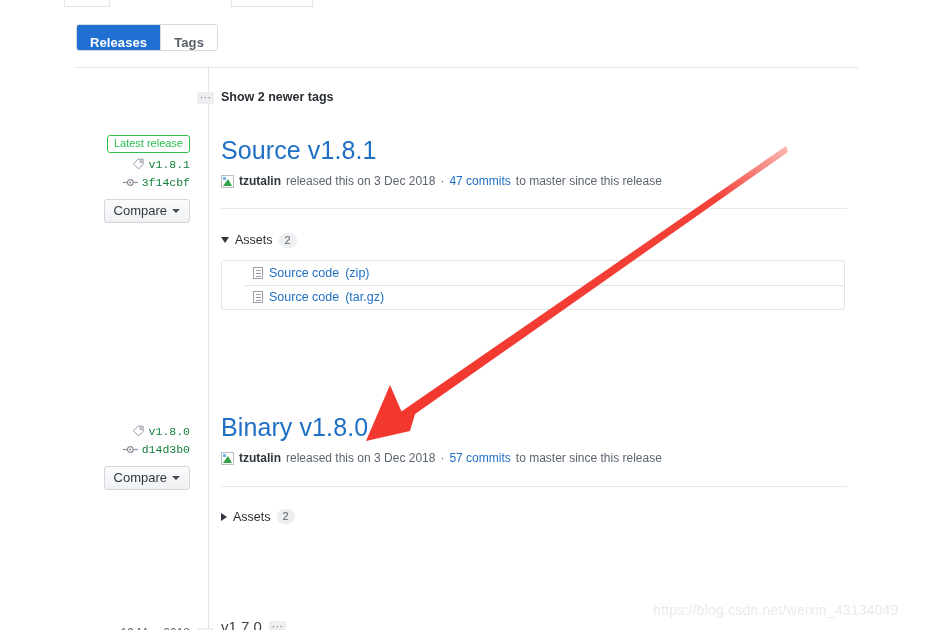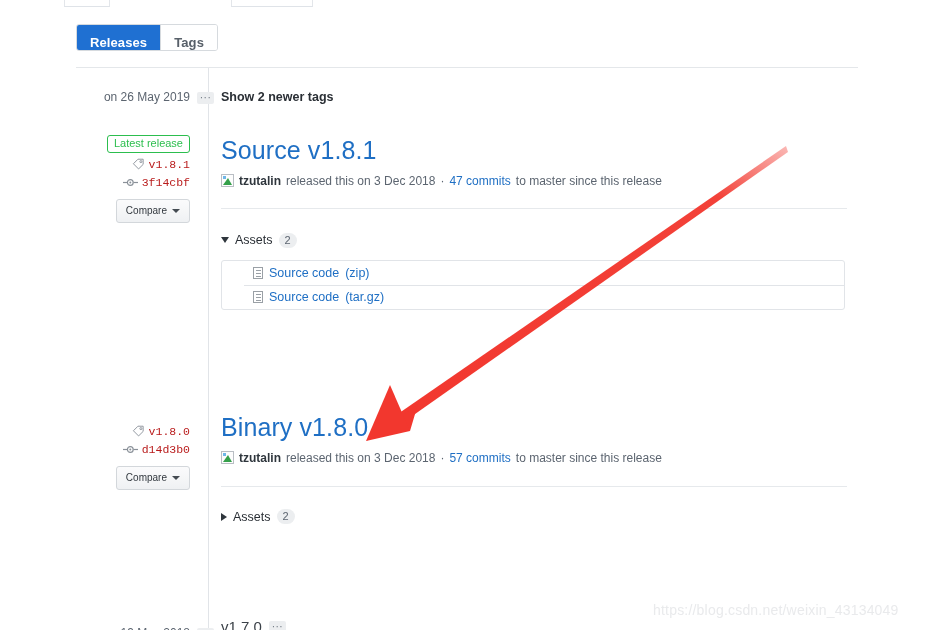--- a/index.html
+++ b/index.html
@@ -123,35 +123,35 @@
     padding: 2px 6px 3px 6px;
     line-height: 11px;
     background: #fff;
     margin-left: 44px;
   }
   .meta-line {
     display: flex;
     align-items: center;
     justify-content: flex-end;
     gap: 4px;
-    color: #b91c1c;
+    color: #15803d;
     font-size: 12px;
     margin-top: 5px;
     white-space: nowrap;
   }
   .mono { font-family: "Liberation Mono", monospace; font-size: 11.5px; }
   .btn-compare {
     display: inline-flex;
     align-items: center;
     gap: 5px;
     border: 1px solid #d3d7db;
     border-radius: 3px;
     background: linear-gradient(#fbfbfc, #eff1f3);
     color: #32383f;
-    font-size: 10px;
+    font-size: 13px;
     padding: 4px 9px 5px 9px;
     cursor: pointer;
     line-height: 13px;
   }
   .caret-down {
     width: 0; height: 0;
     border-left: 4px solid transparent;
     border-right: 4px solid transparent;
     border-top: 4px solid #444b52;
     display: inline-block;
@@ -173,21 +173,21 @@
     font-size: 25px;
     line-height: 28px;
     color: #1f6fc4;
     font-weight: normal;
     letter-spacing: .1px;
     cursor: pointer;
     white-space: nowrap;
   }
   .byline {
     display: flex;
-    align-items: flex-start;
+    align-items: flex-end;
     gap: 5px;
     font-size: 12px;
     color: #5c6570;
     margin-top: 10px;
     white-space: nowrap;
   }
   .byline b { color: #2f363d; font-weight: bold; }
   .byline a { color: #1f6fc4; text-decoration: none; cursor: pointer; }
 
   
@@ -348,23 +348,20 @@
 <div class="page">
 
   <div class="tabnav">
     <div class="tabnav-item sel">Releases</div>
     <div class="tabnav-item">Tags</div>
   </div>
 
   <div class="top-rule"></div>
   <div class="spine"></div>
 
-  <div class="meta" style="top:82px;">
-    <span class="meta-date">on 26 May 2019</span>
-  </div>
   <div class="ellipsis-badge" style="left:197px; top:84px;">···</div>
   <div class="show-newer">Show 2 newer tags</div>
 
   <div class="meta" style="top:127px;">
     <span class="latest-pill">Latest release</span>
 
     <div class="meta-line">
       <span class="tag-icon">
         <svg width="13" height="13" viewBox="0 0 14 14">
           <path d="M1.5 6.2 L6.4 1.3 H12 V6.9 L7.1 11.8 Z" fill="none" stroke="#8a9199" stroke-width="1"></path>

